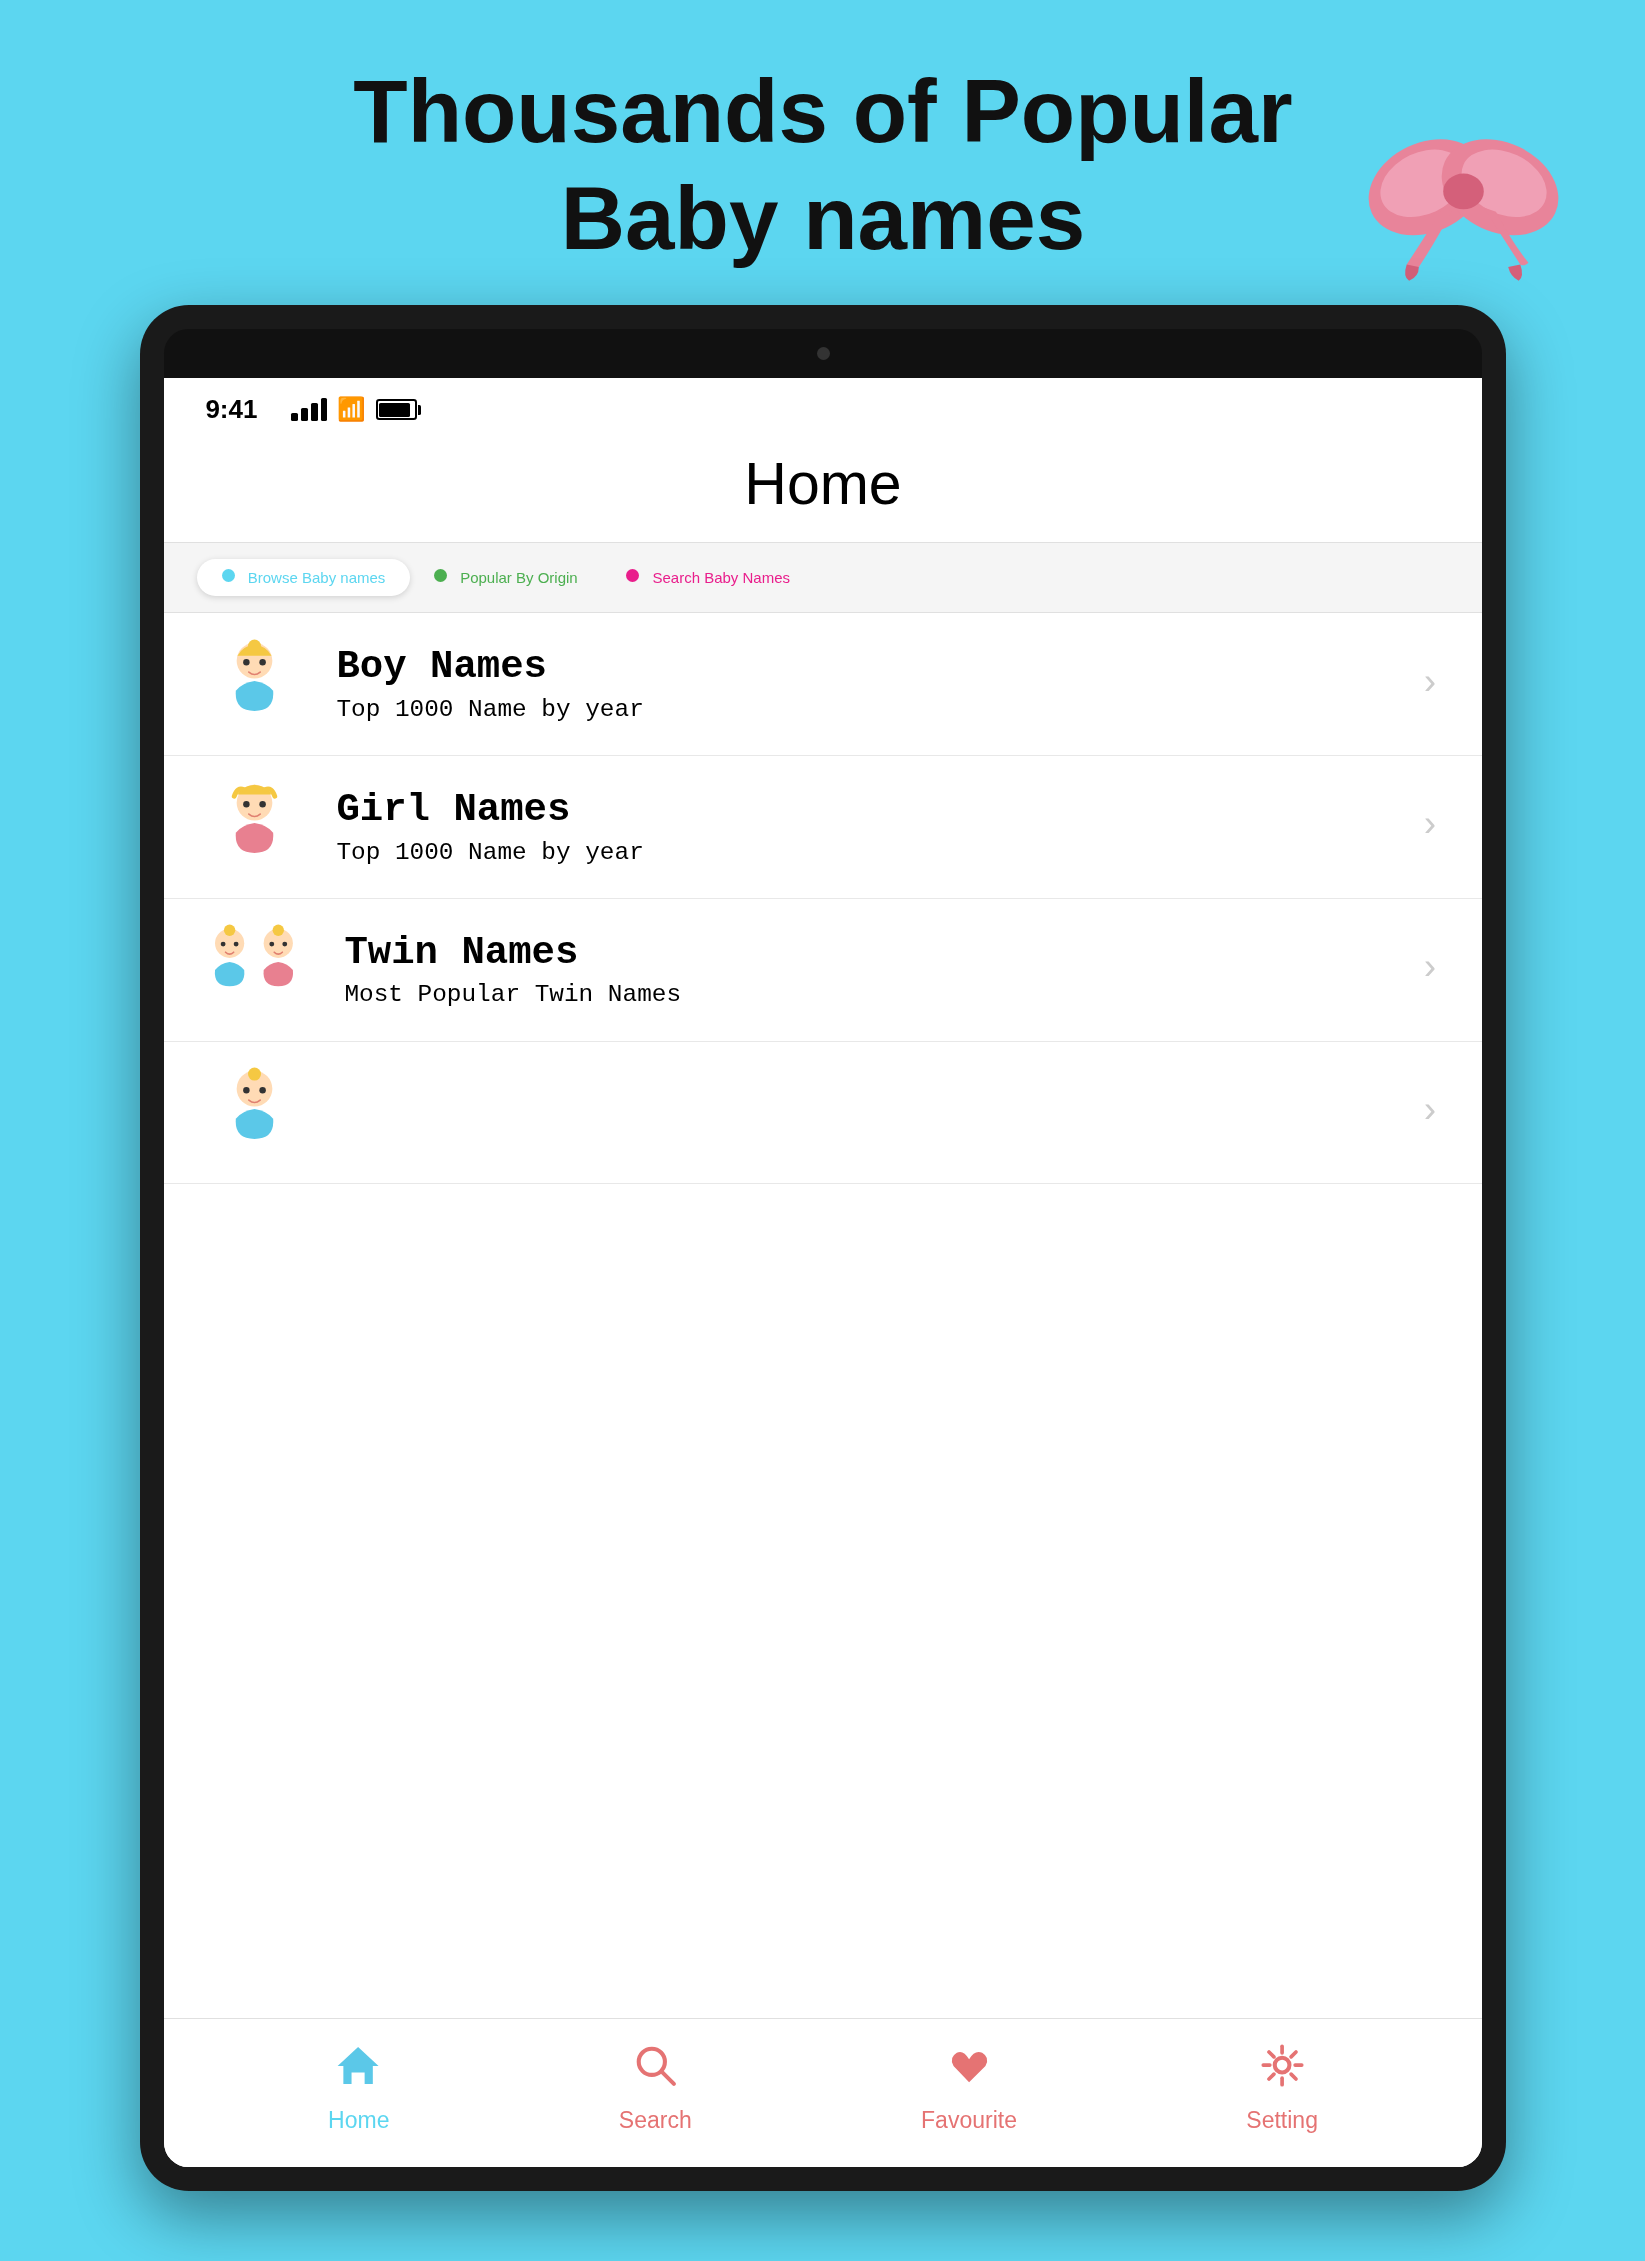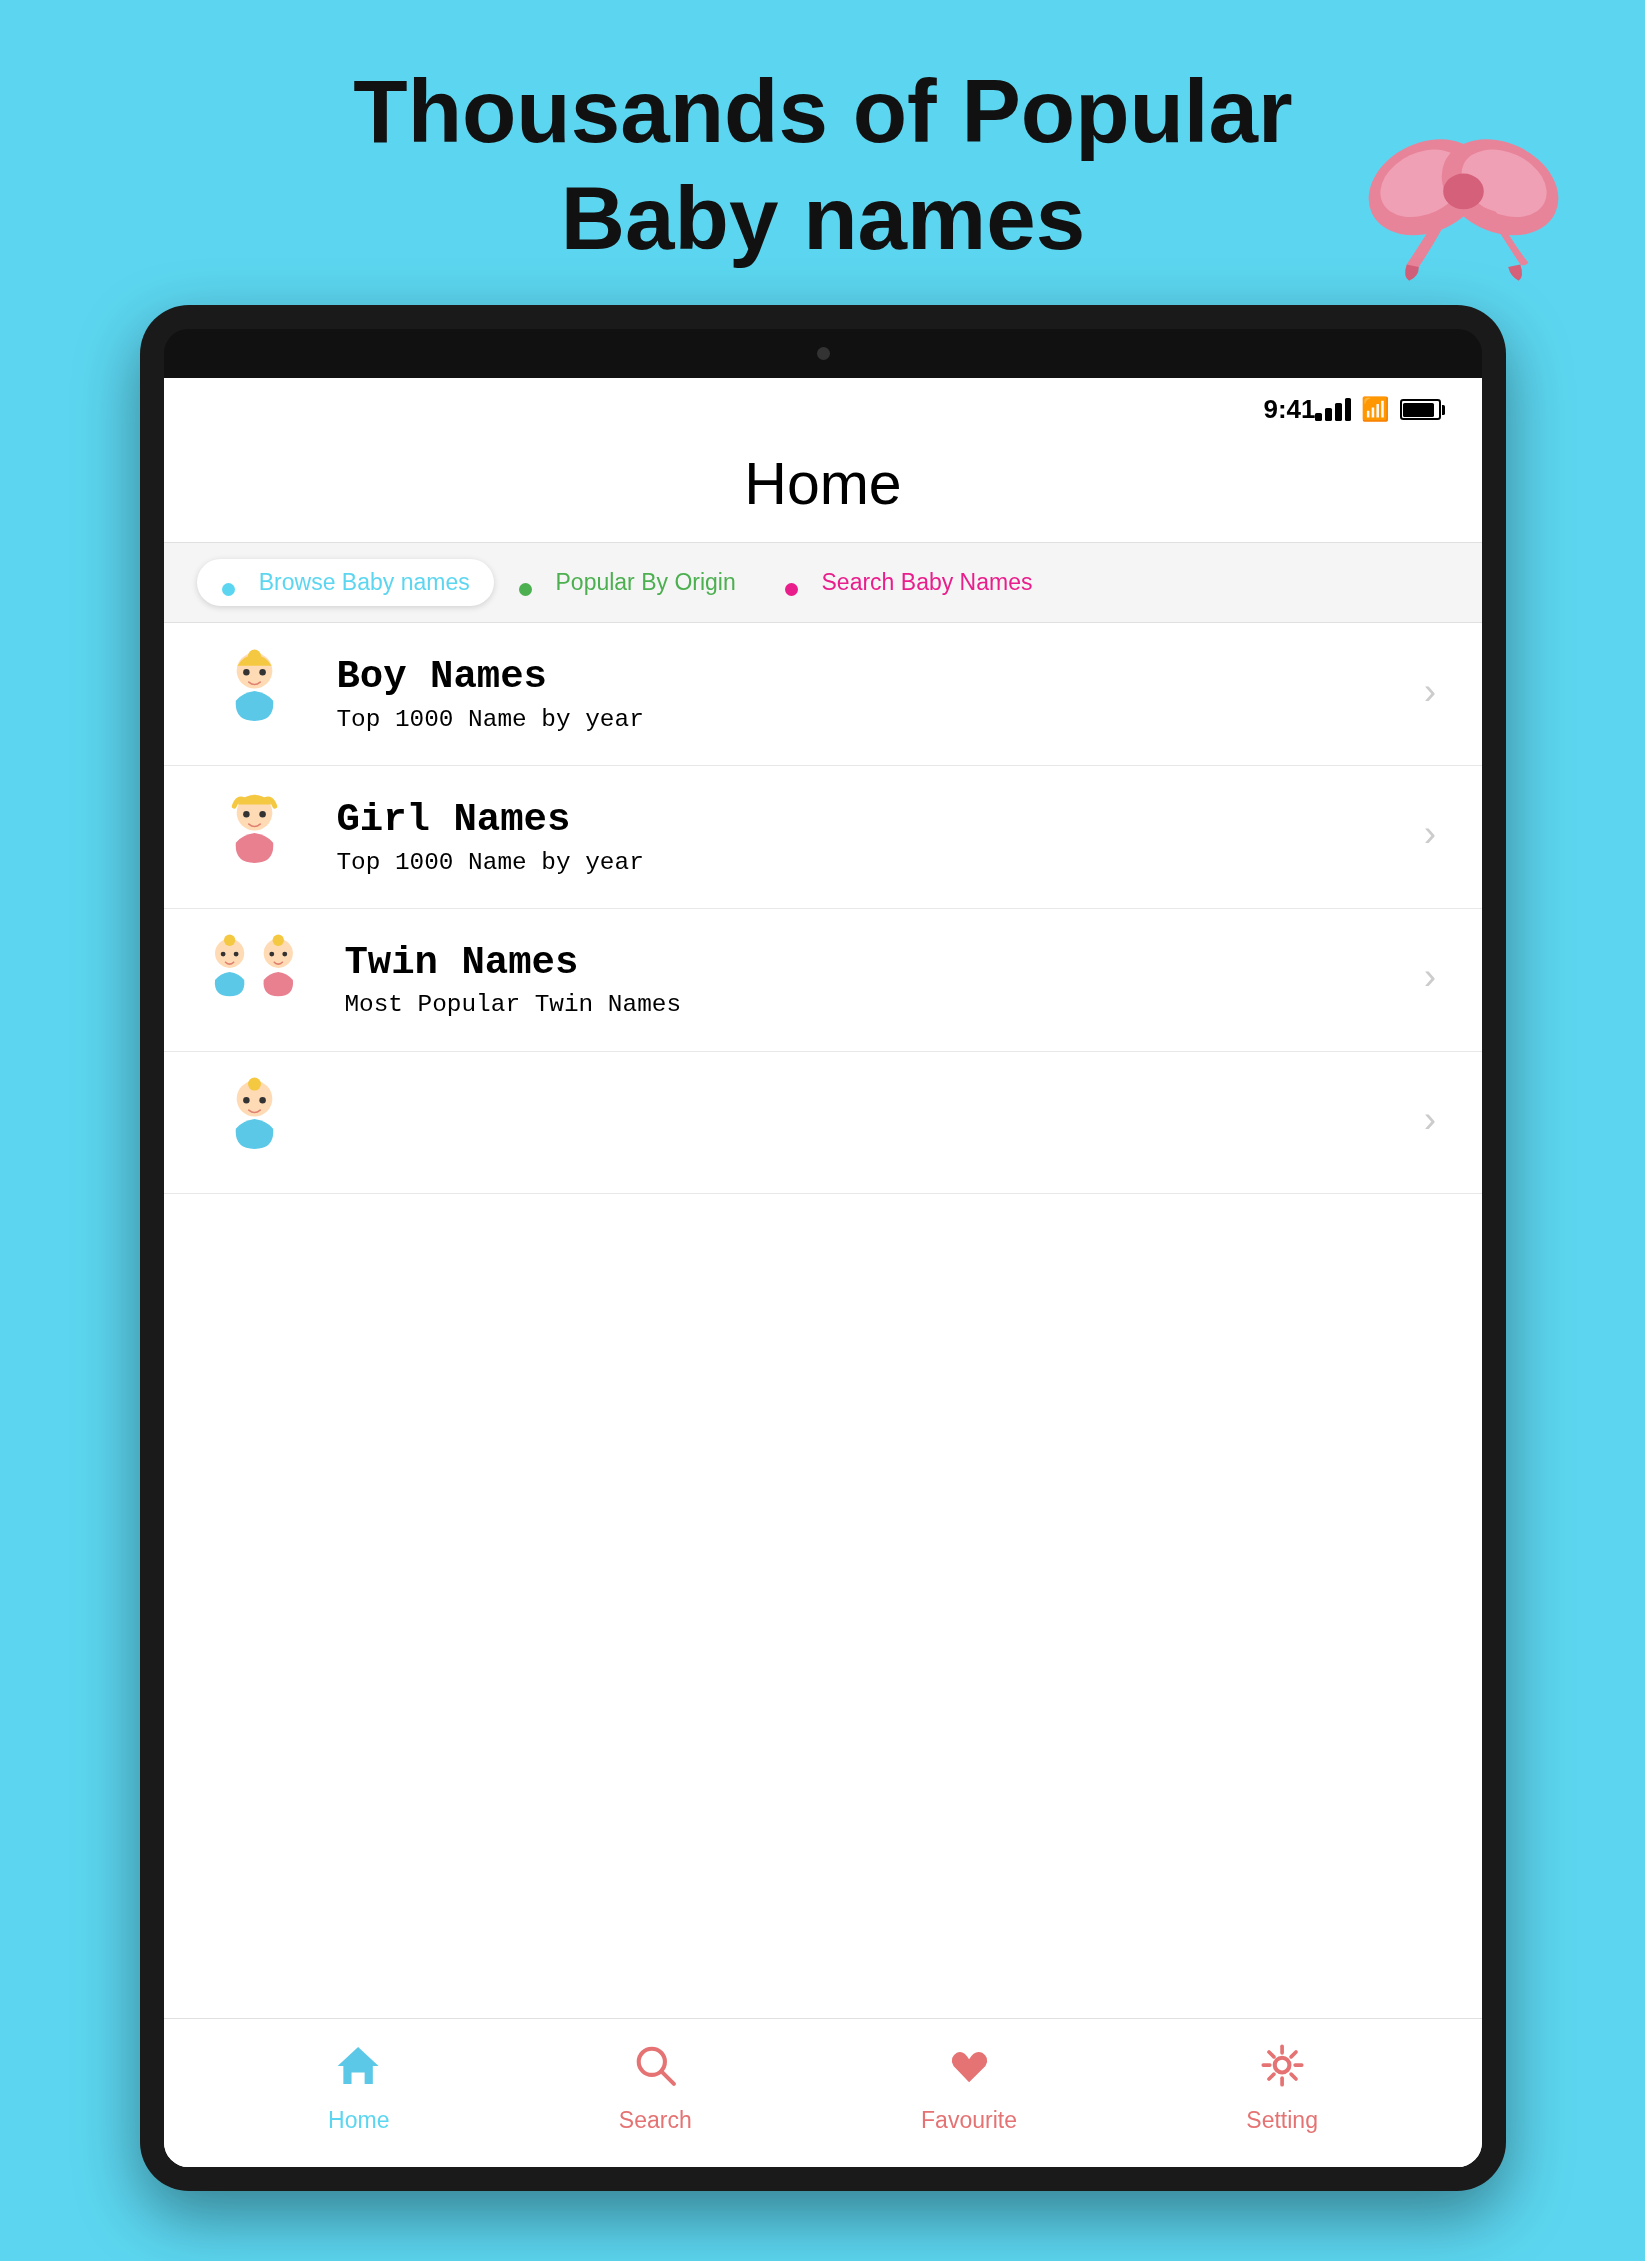--- a/index.html
+++ b/index.html
@@ -53,25 +53,26 @@
     .tablet-screen {
       background: #fff;
       border-radius: 0 0 24.4px 24.4px;
       overflow: hidden;
       min-height: 1789px;
     }
 
     
     .status-bar {
       display: flex;
-      justify-content: flex-end;
+      justify-content: flex-start;
       align-items: center;
       padding: 16.3px 41px 8.1px;
       font-size: 26px;
       font-weight: 600;
+      gap: 34px;
     }
 
     .status-time { color: #000; font-weight: 700; }
 
     .status-icons {
       display: flex;
       align-items: center;
       gap: 9.8px;
     }
 
@@ -138,26 +139,26 @@
       display: flex;
       align-items: center;
       padding: 16.3px 33px;
       background: #f5f5f5;
       border-bottom: 0.8px solid #e0e0e0;
       gap: 0;
     }
 
     .tab-item {
       display: flex;
-      align-items: flex-end;
-      gap: 24px;
+      align-items: flex-start;
+      gap: 13px;
       padding: 9.8px 24.4px;
       border-radius: 24.4px;
       cursor: pointer;
-      font-size: 23px;
+      font-size: 15px;
       white-space: nowrap;
     }
 
     .tab-item.active {
       background: #fff;
       box-shadow: 0 1.6px 6.5px rgba(0,0,0,0.15);
     }
 
     .tab-dot {
       width: 13px;

